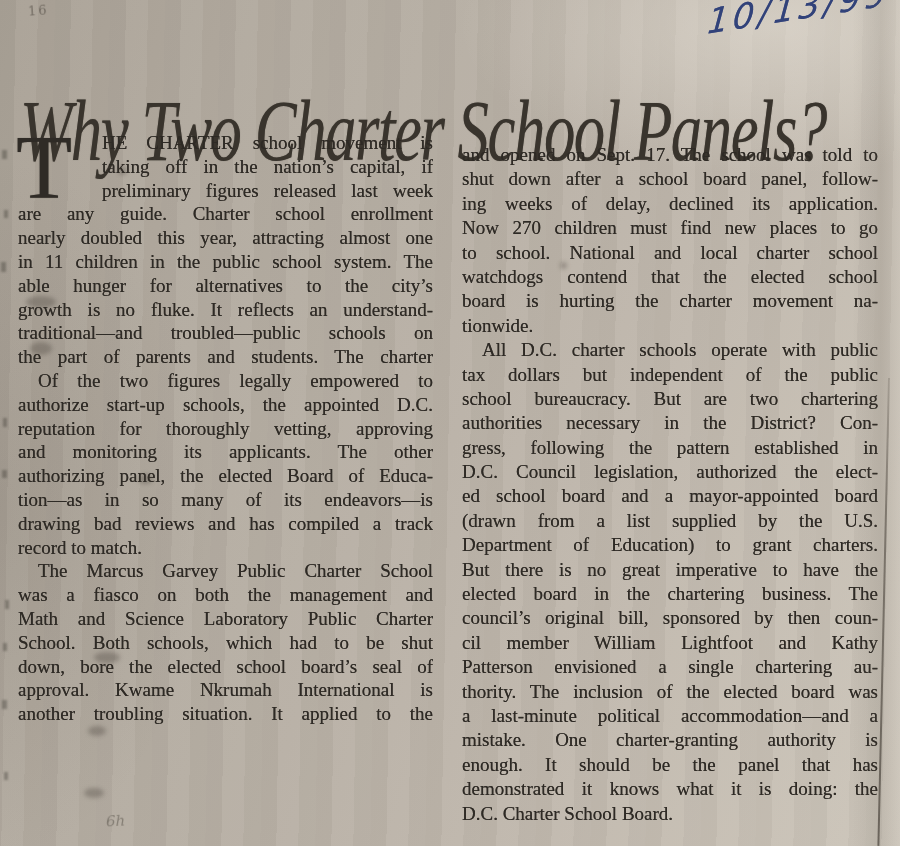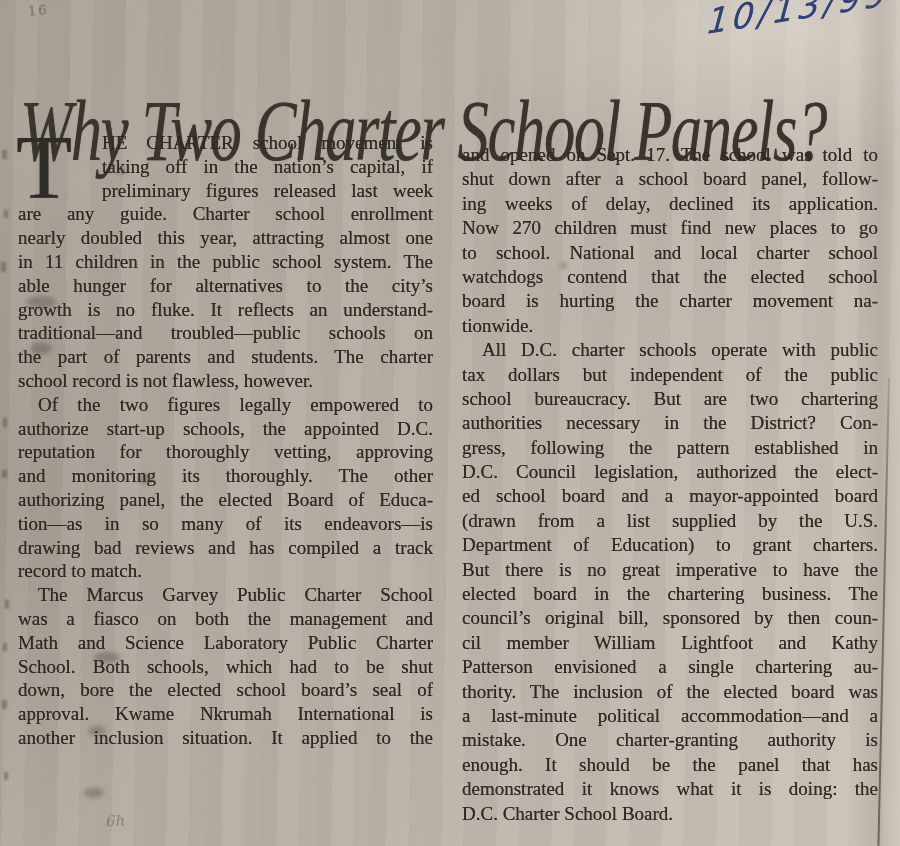--- a/index.html
+++ b/index.html
@@ -83,36 +83,35 @@
       <div class="line dc">HE CHARTER school movement is</div>
       <div class="line dc">taking off in the nation’s capital, if</div>
       <div class="line dc">preliminary figures released last week</div>
       <div class="line">are any guide. Charter school enrollment</div>
       <div class="line">nearly doubled this year, attracting almost one</div>
       <div class="line">in 11 children in the public school system. The</div>
       <div class="line">able hunger for alternatives to the city’s</div>
       <div class="line">growth is no fluke. It reflects an understand-</div>
       <div class="line">traditional—and troubled—public schools on</div>
       <div class="line">the part of parents and students. The charter</div>
-      <div class="line para-end">school record is not flawless, however.</div>
       <div class="line indent">Of the two figures legally empowered to</div>
       <div class="line">authorize start-up schools, the appointed D.C.</div>
       <div class="line">reputation for thoroughly vetting, approving</div>
-      <div class="line">and monitoring its thoroughly. The other</div>
+      <div class="line">and monitoring its applicants. The other</div>
       <div class="line">authorizing panel, the elected Board of Educa-</div>
       <div class="line">tion—as in so many of its endeavors—is</div>
       <div class="line">drawing bad reviews and has compiled a track</div>
       <div class="line para-end">record to match.</div>
       <div class="line indent">The Marcus Garvey Public Charter School</div>
       <div class="line">was a fiasco on both the management and</div>
       <div class="line">Math and Science Laboratory Public Charter</div>
       <div class="line">School. Both schools, which had to be shut</div>
       <div class="line">down, bore the elected school board’s seal of</div>
       <div class="line">approval. Kwame Nkrumah International is</div>
-      <div class="line">another inclusion situation. It applied to the</div>
+      <div class="line">another troubling situation. It applied to the</div>
     </div>
   <div class="column col-right">
       <div class="line">and opened on Sept. 17. The school was told to</div>
       <div class="line">shut down after a school board panel, follow-</div>
       <div class="line">ing weeks of delay, declined its application.</div>
       <div class="line">Now 270 children must find new places to go</div>
       <div class="line">to school. National and local charter school</div>
       <div class="line">watchdogs contend that the elected school</div>
       <div class="line">board is hurting the charter movement na-</div>
       <div class="line para-end">tionwide.</div>

